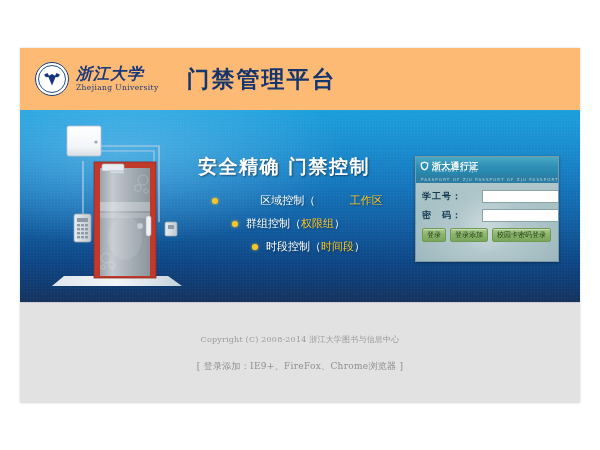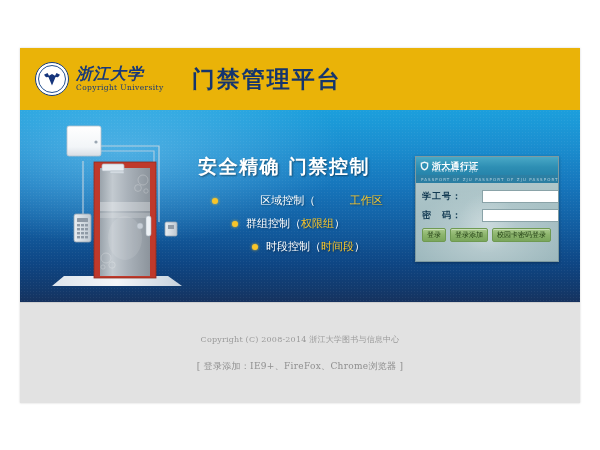--- a/index.html
+++ b/index.html
@@ -24,21 +24,21 @@
     background: #ffffff;
     box-shadow: 0 0 2px rgba(0,0,0,0.18);
     overflow: hidden;
   }
 
   
   #header {
     position: absolute;
     left: 0; top: 0;
     width: 560px; height: 62px;
-    background: #eab308;
+    background: #fdba74;
     display: flex;
     align-items: center;
   }
 
   #logo-block {
     display: flex;
     align-items: center;
     margin-left: 15px;
   }
 
@@ -318,21 +318,21 @@
     <div id="header">
       <div id="logo-block">
         <div class="seal">
           <div class="ring"></div>
           <svg class="bird" viewBox="0 0 18 15">
             <path d="M1 3 L4.5 1.2 L6 4 L9 2.2 L12 4 L13.5 1.2 L17 3 L15 5.5 L12.6 5.2 L9 13.6 L5.4 5.2 L3 5.5 Z" fill="#16357c"></path>
           </svg>
         </div>
         <div id="uni-name">
           <div id="uni-cn">浙江大学</div>
-          <div id="uni-en">Copyright University</div>
+          <div id="uni-en">Zhejiang University</div>
         </div>
       </div>
       <div id="platform-title">门禁管理平台</div>
     </div>
 
     <div id="banner">
 
       <svg id="door-art" viewBox="0 0 140 180">
         <defs>
           <linearGradient id="glassg" x1="0" y1="0" x2="1" y2="0">

